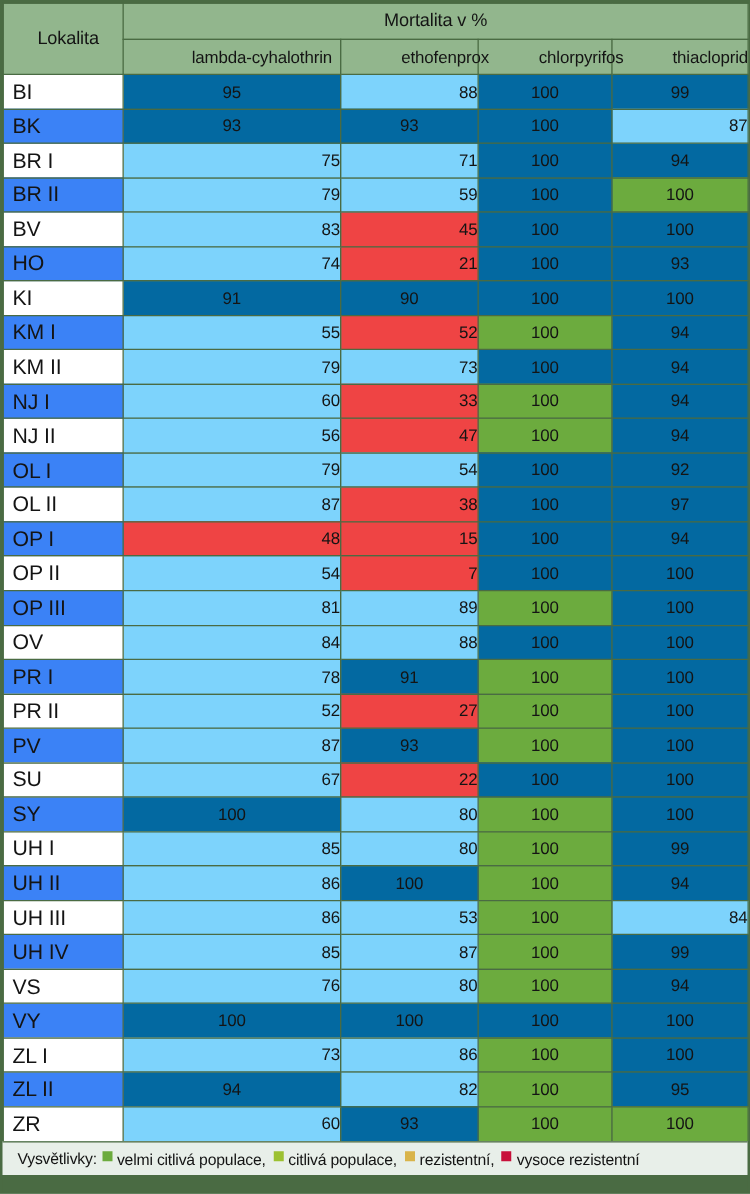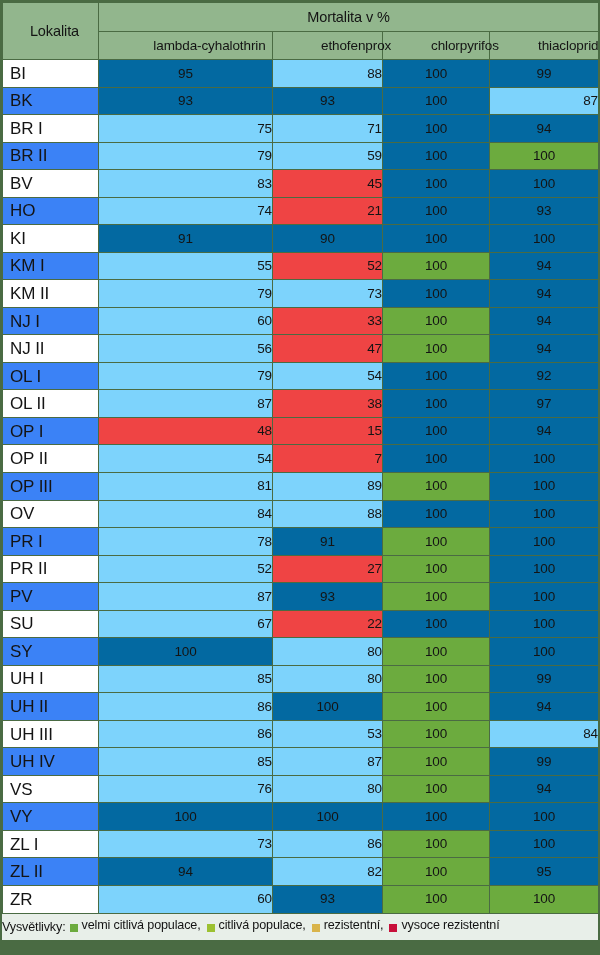--- a/index.html
+++ b/index.html
@@ -90,32 +90,32 @@
   .sw-gold   { background: #7dd3fc; text-align: right; }  
   .sw-red    { background: #ef4444; text-align: right; }  
 
   
   #legend {
     background: #e8efe9;
     border-top: 1px solid #4a6b43;
     height: 27px;
     display: flex;
     align-items: center;
-    padding-left: 0;
+    padding-left: 12px;
     font-size: 12.6px;
     color: #141414;
     white-space: nowrap;
     letter-spacing: -0.15px;
     box-sizing: border-box;
     flex: 0 0 auto;
   }
   #legend .lg-title { margin-right: 4px; }
   .lg-item {
     display: inline-flex;
-    align-items: flex-end;
+    align-items: flex-start;
     margin-right: 2px;
   }
   .lg-chip {
     display: inline-block;
     width: 8px;
     height: 8px;
     margin-right: 4px;
     flex: 0 0 auto;
   }
   .lg-sep { margin-right: 4px; }

